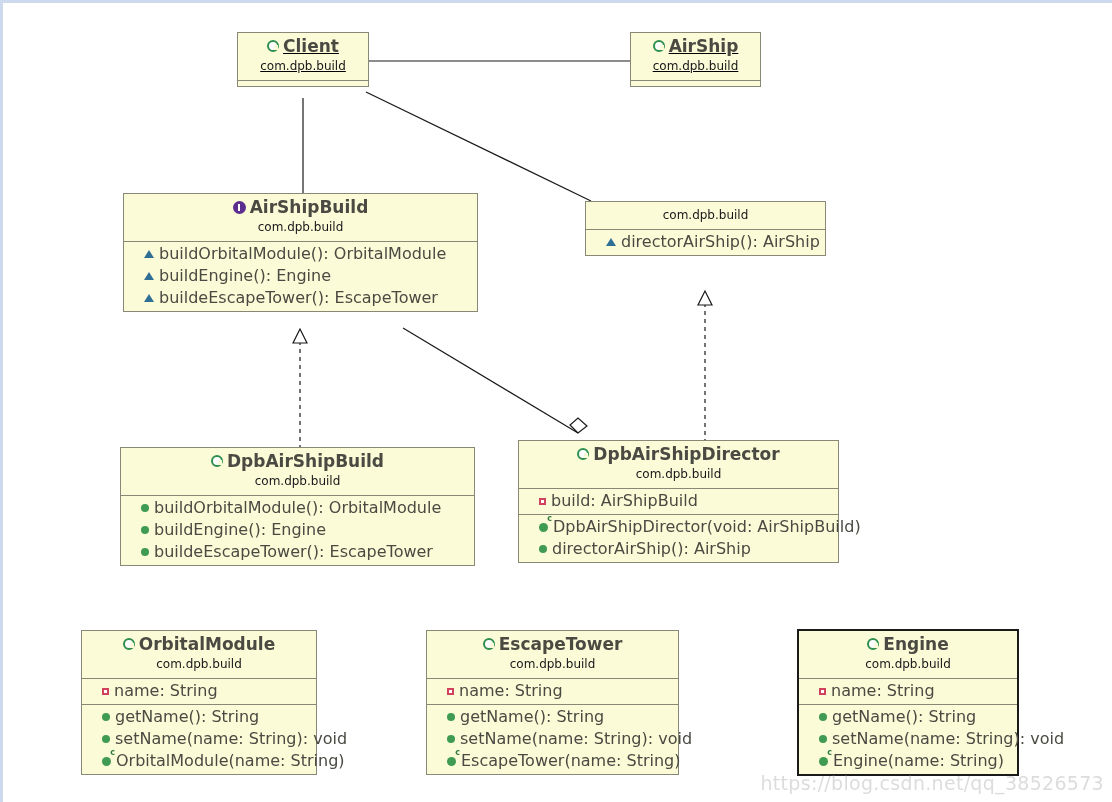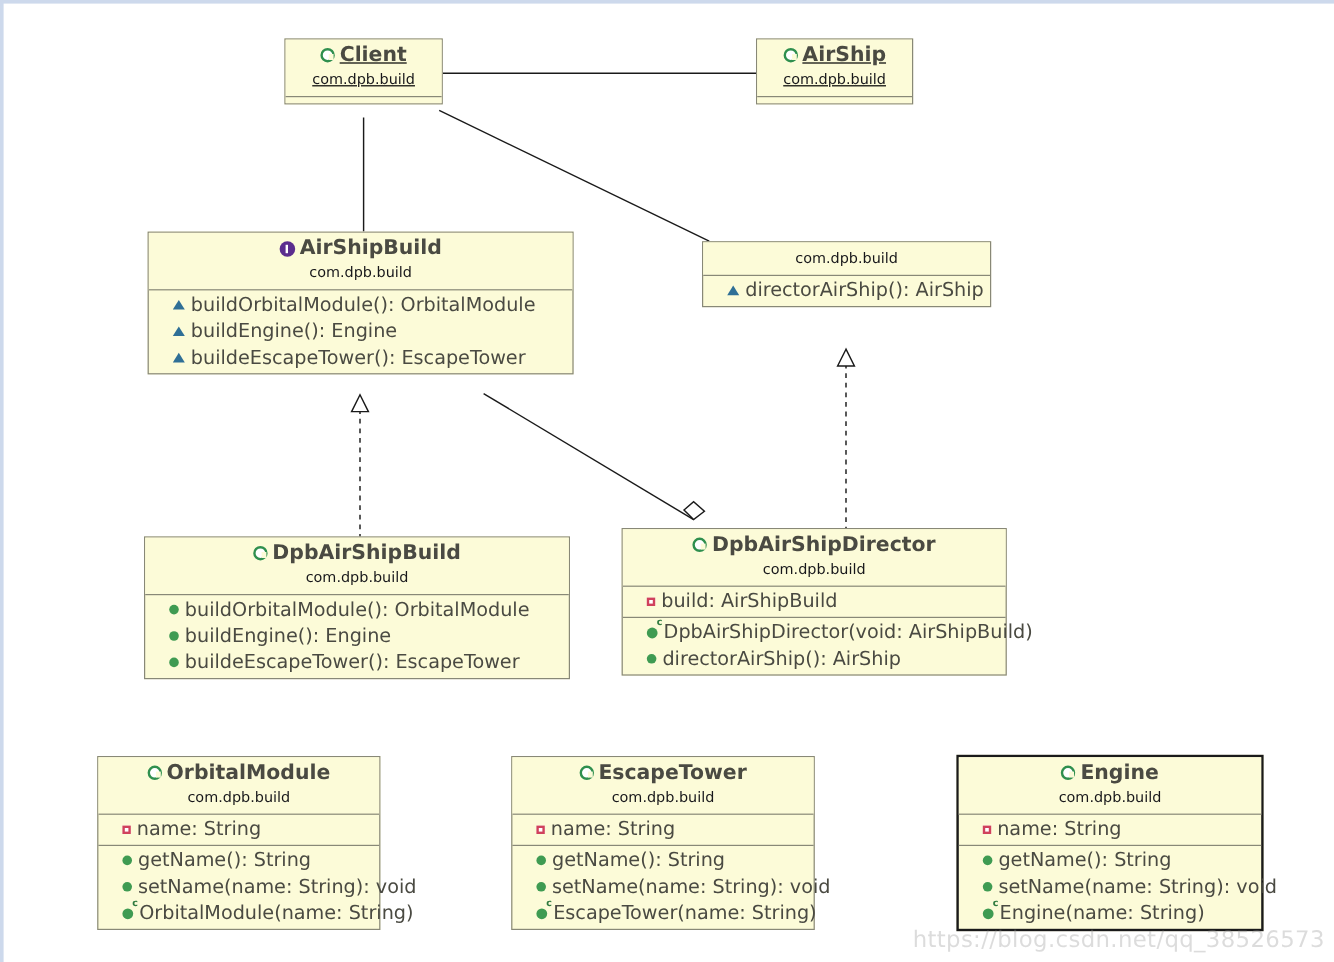--- a/index.html
+++ b/index.html
@@ -349,21 +349,21 @@
         <span class="ico ico-pub"></span>
         <span>setName(name: String): void</span>
       </div>
       <div class="row">
         <span class="ico ico-ctor"></span>
         <span>EscapeTower(name: String)</span>
       </div>
     </div>
   </div>
 
-  <div class="uml selected" style="left:794px; top:626px; width:256px;">
+  <div class="uml selected" style="left:794px; top:626px; width:222px;">
     <div class="hdr">
       <div class="cname">
         <span class="ico ico-class"></span>
         <span>Engine</span>
       </div>
       <div class="pkg">com.dpb.build</div>
     </div>
     <div class="sect first">
       <div class="row">
         <span class="ico ico-priv"></span>

